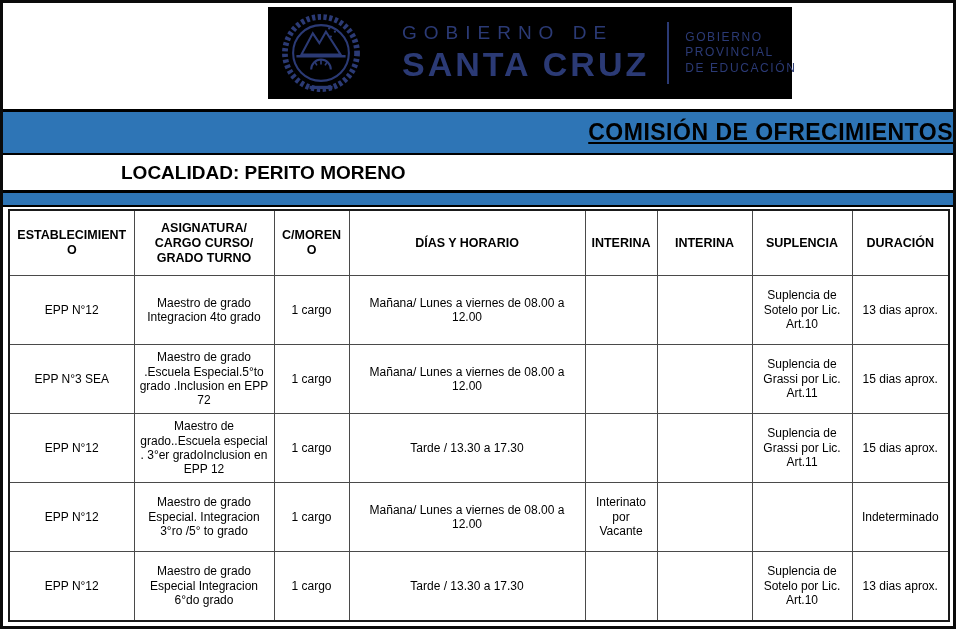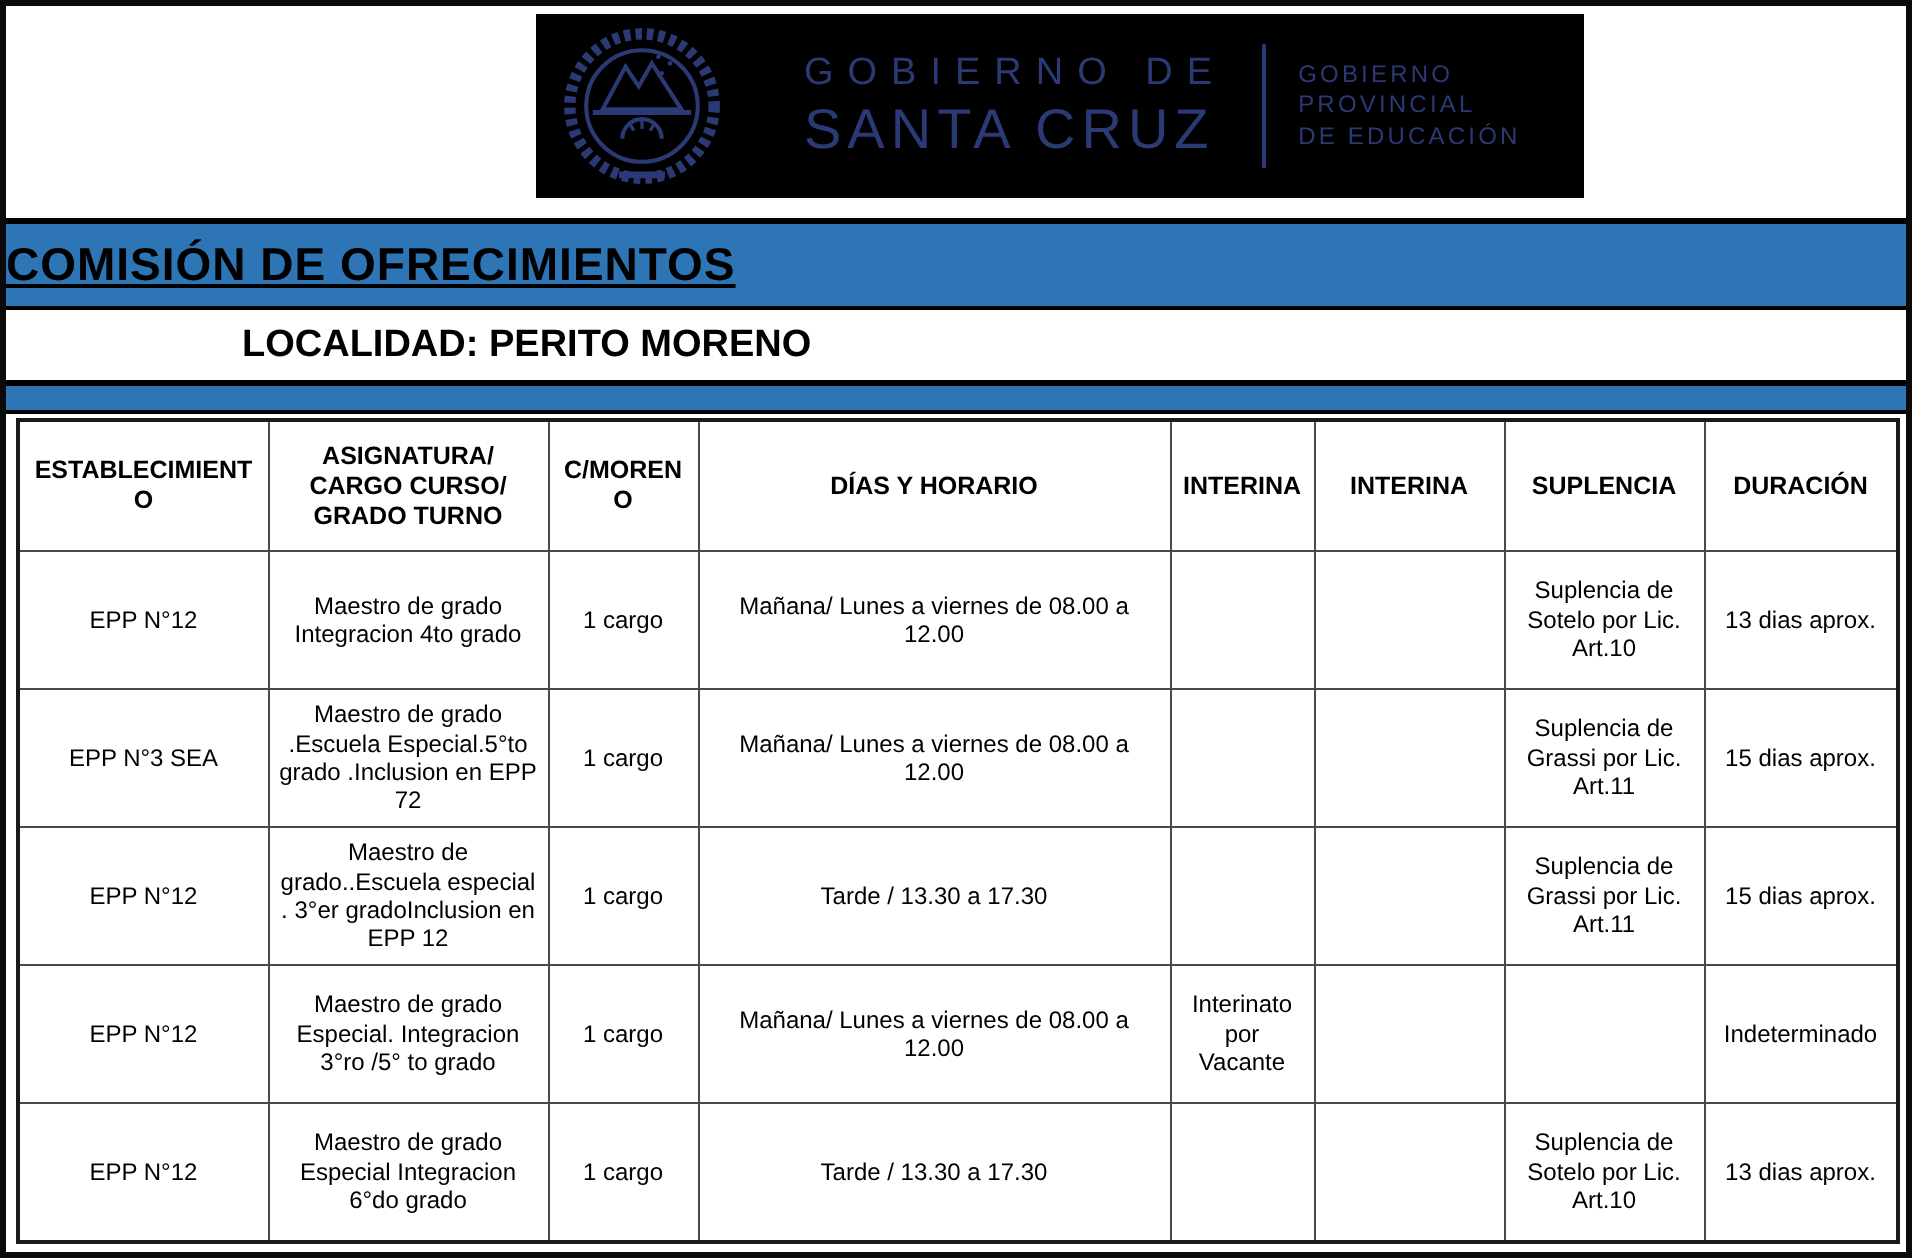--- a/index.html
+++ b/index.html
@@ -13,27 +13,27 @@
   
   .top-band { height:106px; position:relative; background:#fff; }
   .logo-box {
     position:absolute; left:265px; top:4px; width:524px; height:92px;
     background:#000; display:flex; align-items:center; box-sizing:border-box;
     padding:0 10px;
   }
   .crest { width:82px; height:82px; flex:0 0 auto; margin-left:2px; }
   .gov-text { margin-left:40px; color:#2b3a75; }
   .gov-line1 { font-size:19px; letter-spacing:7px; font-weight:normal; white-space:nowrap; }
-  .gov-line2 { font-size:28px; font-weight:normal; letter-spacing:3px; white-space:nowrap; margin-top:1px; }
+  .gov-line2 { font-size:34px; font-weight:bold; letter-spacing:3px; white-space:nowrap; margin-top:1px; }
   .logo-divider { width:2px; height:62px; background:#2b3a75; margin:0 16px 0 18px; flex:0 0 auto; }
   .council-text { color:#2b3a75; font-size:12px; letter-spacing:1.6px; line-height:1.3; white-space:nowrap; }
   
   .title-bar {
     height:41px; background:#2e75b6; border-top:3px solid #000; border-bottom:2px solid #000;
-    display:flex; align-items:center; justify-content:flex-start;
+    display:flex; align-items:center; justify-content:flex-end;
   }
   .title-text { font-size:23px; font-weight:bold; text-decoration:underline; letter-spacing:0.5px; }
   
   .subheader {
     height:35px; background:#fff; border-bottom:3px solid #000;
     display:flex; align-items:center; box-sizing:content-box;gap:28px;
   }
   .locality { font-size:19px; font-weight:bold; margin-left:118px; }
   .fecha { font-size:19px; font-weight:bold; margin-left:auto; margin-right:48px; }
   

